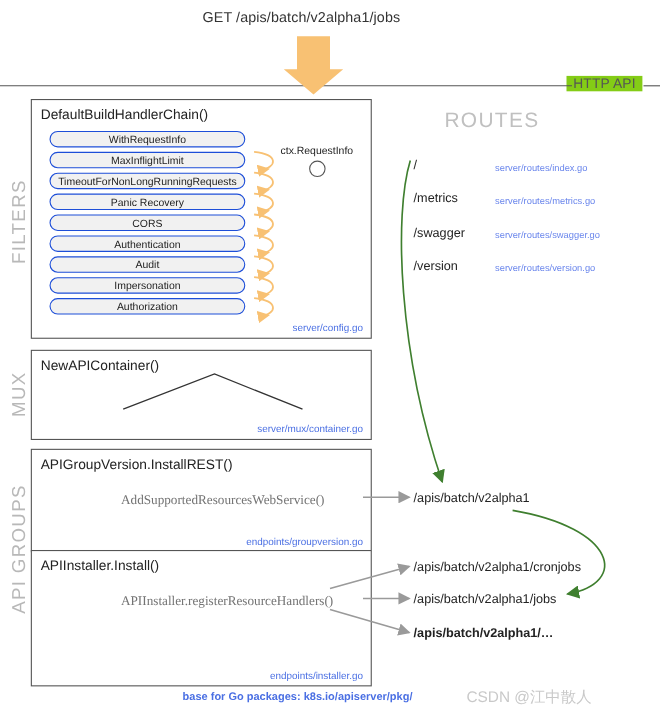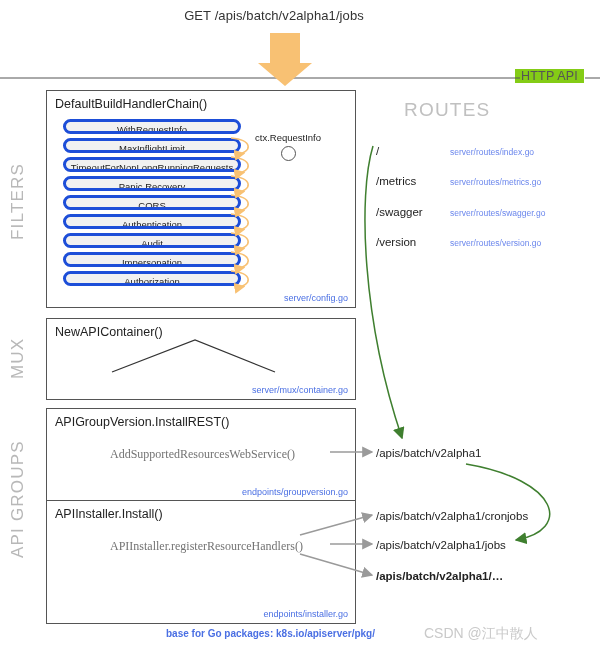--- a/index.html
+++ b/index.html
@@ -32,41 +32,41 @@
     font-size:17px;letter-spacing:1.2px;color:#b8b8b8;
     writing-mode:vertical-rl;transform:rotate(180deg);
     text-align:center;white-space:nowrap;
   }
   #band-filters{left:8px;top:96px;height:210px;}
   #band-mux{left:8px;top:318px;height:80px;}
   #band-apigroups{left:8px;top:404px;height:190px;}
 
   
   .stage{
-    position:absolute;left:46px;width:310px;
+    position:absolute;left:28px;width:310px;
     border:1px solid #555;background:#fff;box-sizing:border-box;
   }
   .stage-title{
     position:absolute;left:8px;top:6px;font-size:12.5px;color:#222;
     white-space:nowrap;
   }
   .srcfile{
     position:absolute;right:7px;bottom:4px;
     font-size:9px;color:#4a6fe3;white-space:nowrap;
   }
   #stage-filters{top:90px;height:218px;}
   #stage-mux{top:318px;height:82px;padding-left:32px;}
   #stage-groupversion{top:408px;height:94px;padding-left:40px;}
   #stage-installer{top:500px;height:124px;}
 
   
   .pill-list{position:absolute;left:16px;top:28px;width:178px;}
   .pill{
     height:15px;line-height:15px;margin-bottom:4px;
-    border:3px solid #1d4ed8;border-radius:8px;
+    border:1px solid #1d4ed8;border-radius:8px;
     background:#f1f1f1;
     font-size:9.5px;color:#222;text-align:center;
     box-sizing:border-box;white-space:nowrap;overflow:hidden;
   }
 
   .ctx-label{
     position:absolute;left:255px;top:132px;
     font-size:9.5px;color:#222;white-space:nowrap;
   }
   .ctx-circle{

